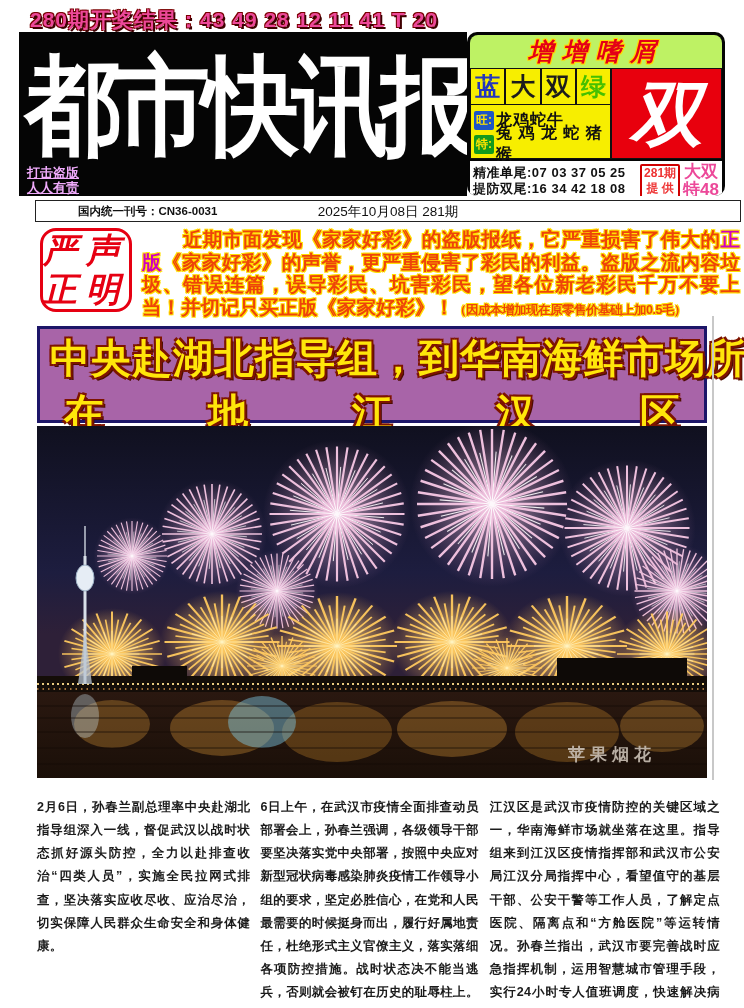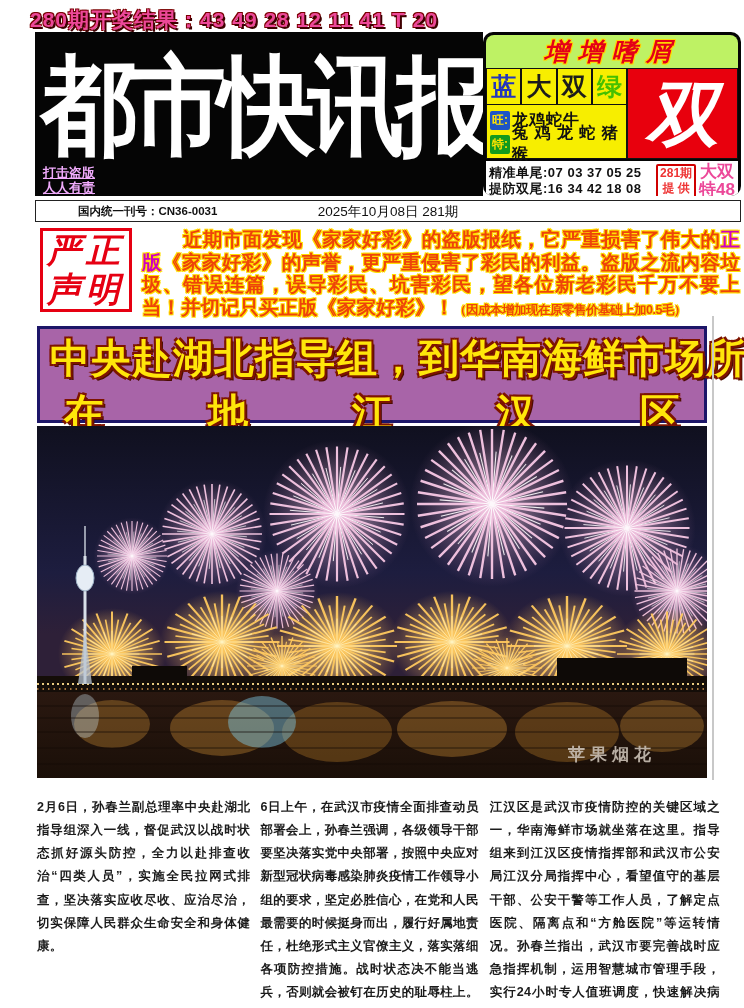--- a/index.html
+++ b/index.html
@@ -7,21 +7,21 @@
   body { position:relative; height:1008px; overflow:hidden; }
 
   
   .result-strip { padding:6px 0 2px 30px; height:32px; }
   .result-text {
     font-size:21px; font-weight:900; color:#ec4899; letter-spacing:1px;
     text-shadow:2px 2px 0 #3f0000, -1px -1px 0 #7a0000, 1px -1px 0 #7a0000, -1px 1px 0 #7a0000;
   }
 
   
-  .masthead { margin-left:35px; width:706px; height:164px; display:flex; }
+  .masthead { margin-left:19px; width:706px; height:164px; display:flex; }
   .title-box { flex:1; background:#050505; position:relative; overflow:hidden; }
   .paper-title {
     color:#fff; font-weight:900; font-size:96px; letter-spacing:-7px; line-height:1;
     padding:18px 0 0 6px; white-space:nowrap; transform:scaleY(1.12); transform-origin:top left;
   }
   .slogan { position:absolute; left:8px; bottom:0; color:#f0abfc; font-size:13px; font-weight:bold; line-height:1.15;text-decoration:underline; }
 
   
   .side-panel { width:258px; background:#050505; border-radius:10px; padding:3px; display:flex; flex-direction:column; overflow:hidden; }
   .panel-title {
@@ -56,22 +56,22 @@
   .issue-result div { font-size:17px; font-weight:900; color:#ec4899; line-height:18px; white-space:nowrap; }
 
   
   .info-bar { margin:4px 0 0 35px; width:706px; height:22px; border:1.5px solid #222; position:relative; background:#fff; }
   .serial { position:absolute; left:42px; top:3px; font-size:11.5px; font-weight:bold; color:#111; }
   .date { position:absolute; left:0; right:0; top:2px; text-align:center; font-size:13.5px; font-weight:normal; color:#111; }
 
   
   .statement { margin:6px 0 0 40px; width:700px; display:flex; }
   .stamp {
-    width:92px; height:84px; border:3px solid #e60012; border-radius:0; flex:none;
-    display:flex; flex-direction:column; align-items:center; justify-content:center;
+    width:92px; height:84px; border:3px solid #e60012; border-radius:16px; flex:none;
+    display:flex; flex-direction:row; align-items:center; justify-content:center;
   }
   .stamp div { font-size:34px; font-weight:900; color:#e60012; line-height:39px; letter-spacing:5px; font-style:italic; }
   .stmt-text {
     flex:1; padding-left:10px; font-size:19.5px; font-weight:900; color:#ee4409; line-height:22.5px;
     text-align:justify; text-indent:2.1em;
     text-shadow:-1px -1px 0 #ffdf00, 1px -1px 0 #ffdf00, -1px 1px 0 #ffdf00, 1px 1px 0 #ffdf00;
   }
   .stmt-highlight { color:#cf00c0; }
   .stmt-note { font-size:12.5px; letter-spacing:-0.5px; }
 

